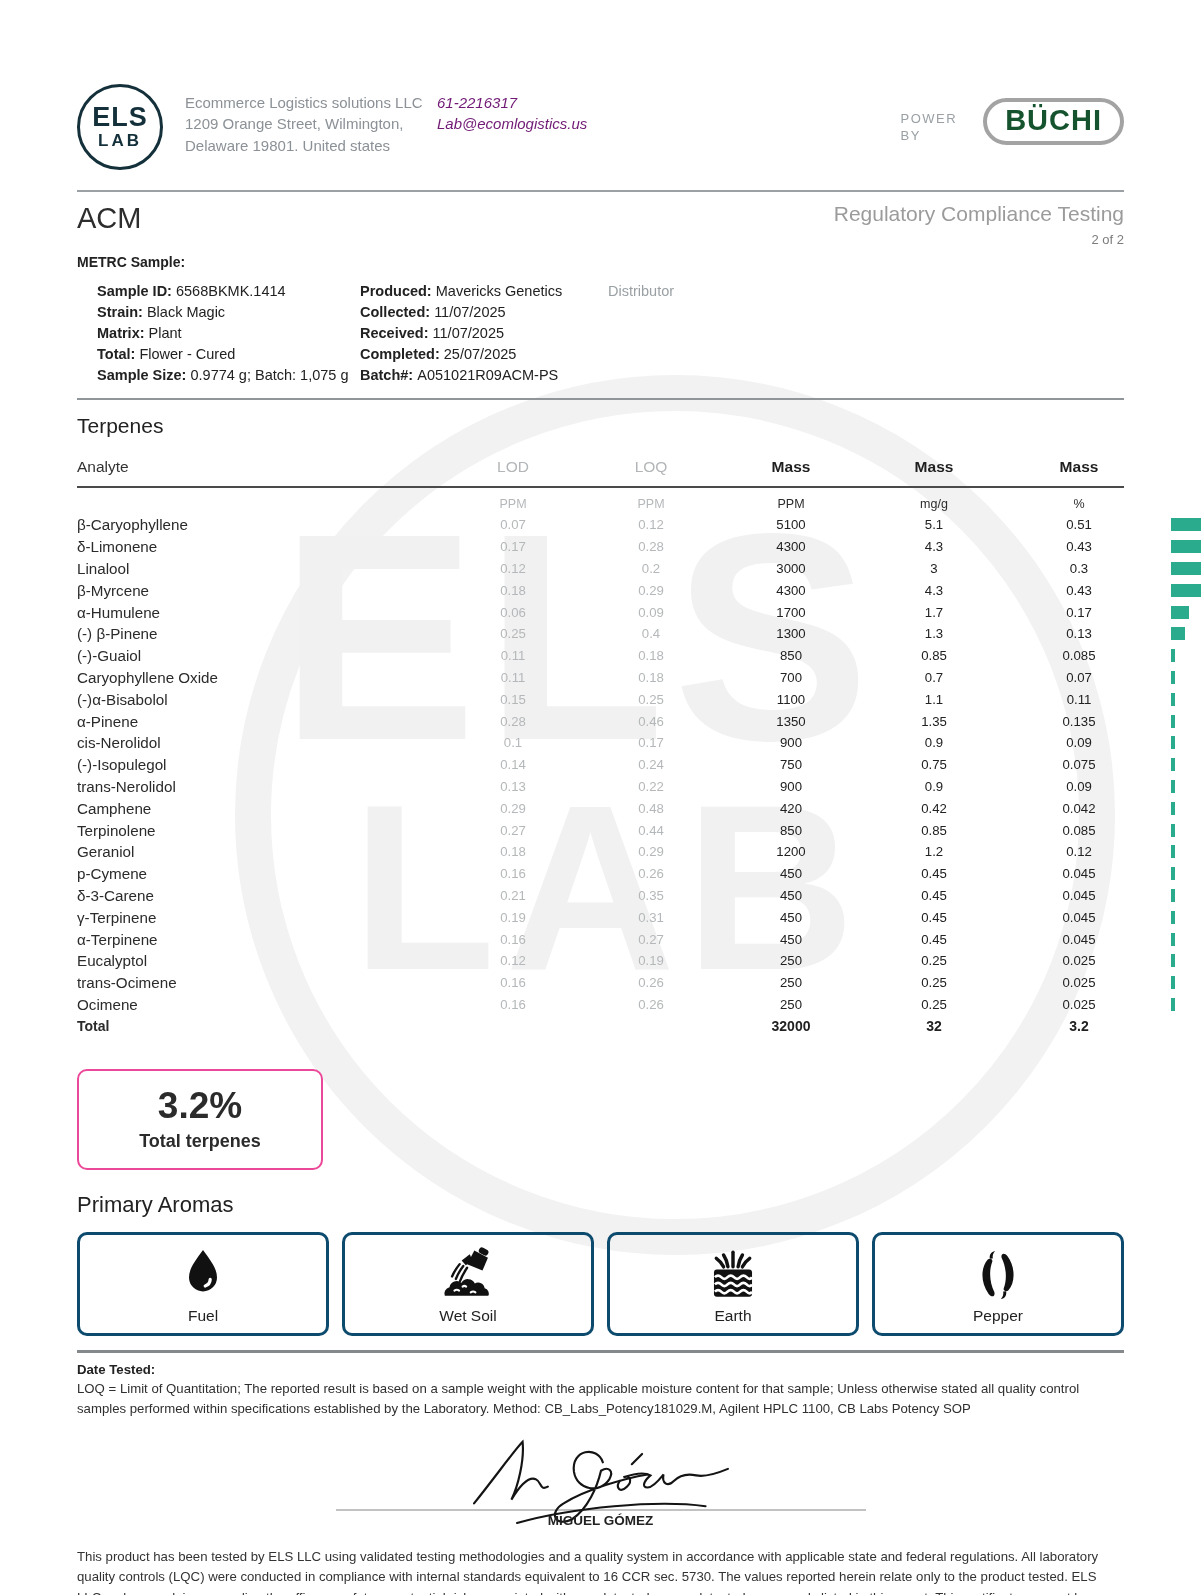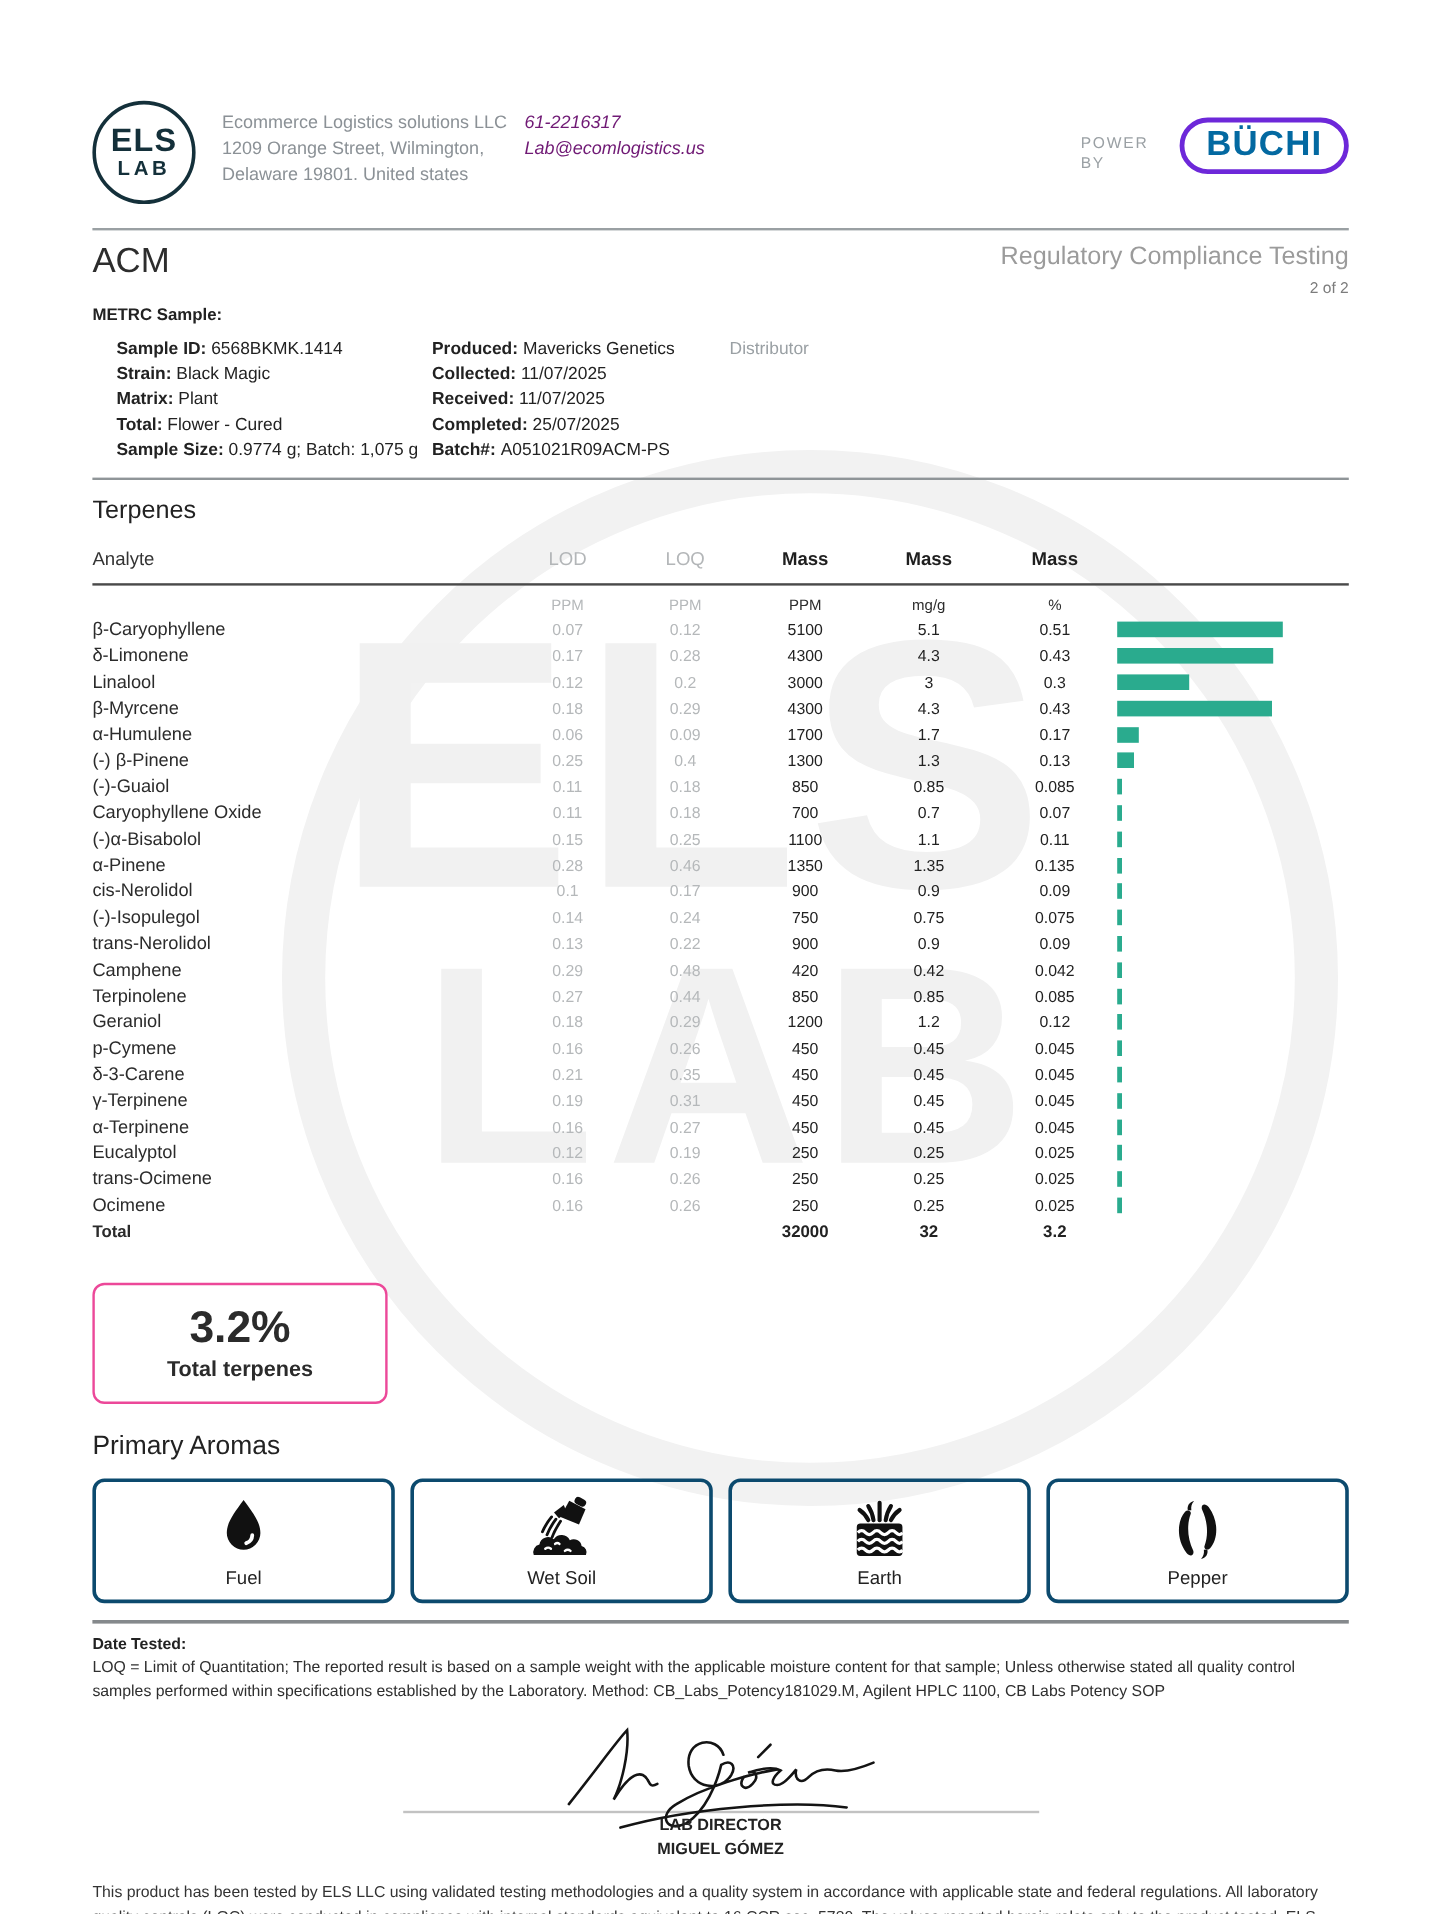--- a/index.html
+++ b/index.html
@@ -19,21 +19,21 @@
   .header { display:flex; align-items:flex-start; padding-top:84px; }
   .logo-circle { width:86px; height:86px; border:3px solid #14303a; border-radius:50%;
                  display:flex; flex-direction:column; align-items:center; justify-content:center;
                  color:#14303a; background:#fff; flex:0 0 auto; }
   .logo-els { font-size:27px; font-weight:800; letter-spacing:1px; line-height:1; }
   .logo-lab { font-size:17px; font-weight:600; letter-spacing:3px; line-height:1.15; }
   .company { margin-left:22px; margin-top:8px; color:#8b9196; font-size:15px; line-height:1.42; width:252px; }
   .contact { margin-left:0px; margin-top:8px; color:#701a75; font-size:15px; line-height:1.42;font-style:italic; }
   .header-right { margin-left:auto; display:flex; align-items:flex-end; margin-top:14px; }
   .powerby { color:#9aa0a4; font-size:13px; letter-spacing:1.5px; white-space:pre-line; line-height:1.3; margin-right:26px; }
-  .buchi { border:4px solid #6d28d9; border-radius:30px; padding:4px 18px 6px 18px; color:#0369a1;
+  .buchi { border:4px solid #a3a3a3; border-radius:30px; padding:4px 18px 6px 18px; color:#14532d;
            font-size:29px; font-weight:800; letter-spacing:1px; line-height:1; }
 
   .hr1 { border:none; border-top:2px solid #9aa0a3; margin-top:20px; }
   .hr2 { border:none; border-top:2px solid #8f9598; margin-top:12px; }
   .hr3 { border:none; border-top:3px solid #85898c; margin-top:14px; }
 
   
   .title-row { display:flex; justify-content:space-between; align-items:flex-start; margin-top:10px; }
   .client { font-size:29px; color:#2d2d2d; font-weight:400; }
   .rct-wrap { text-align:right; }
@@ -45,21 +45,21 @@
   .info { display:flex; margin-top:11px; font-size:14.5px; color:#222; }
   .info-col1 { width:263px;margin-left:20px; }
   .info-col2 { width:248px; }
   .info-col3 { flex:1; }
   .info-line { line-height:21px; white-space:nowrap; }
   .info-line b { font-weight:700; }
   .distributor { color:#9aa0a4; font-size:14.5px; line-height:21px; }
 
   
   .section-title { font-size:21px; color:#222; font-weight:400; margin-top:14px; }
-  .tgrid { display:grid; grid-template-columns:348px 96px 100px 100px 106px 104px 1fr; align-items:center; }
+  .tgrid { display:grid; grid-template-columns:348px 96px 100px 100px 106px 104px 1fr; align-items:center;gap:40px; }
   .thead { margin-top:20px; padding-bottom:10px; border-bottom:2px solid #4a4a4a; }
   .th { font-size:15.5px; color:#333; }
   .th-gray { color:#b3b6b8; text-align:center; }
   .th-mass { font-weight:600; color:#1f1f1f; text-align:center; }
   .units { margin-top:6px; height:20px; }
   .unit { font-size:12.5px; text-align:center; }
   .unit-gray { color:#b5b8ba; }
   .unit-dark { color:#2c2c2c; font-weight:500; }
   .trow { height:21.8px; }
   .c-name { font-size:15.2px; color:#2b2b2b; }
@@ -551,19 +551,18 @@
       <svg class="sig-svg" width="280" height="104" viewBox="0 0 300 104">
         <g fill="none" stroke="#141414" stroke-width="2.3" stroke-linecap="round">
           <path d="M14 76 C 38 46, 58 18, 66 10 C 68 30, 61 58, 54 72 C 63 57, 72 47, 80 50 C 87 53, 84 63, 93 58"></path>
           <path d="M152 32 C 146 14, 118 18, 121 42 C 124 62, 149 66, 159 50 C 164 41, 158 36, 150 41 C 146 58, 136 82, 119 93 C 101 102, 93 86, 110 76 C 134 61, 176 49, 200 45"></path>
           <path d="M170 52 C 165 60, 171 65, 178 58 C 184 52, 181 45, 174 48 C 186 44, 196 42, 203 46 C 196 52, 193 59, 200 59 C 206 59, 213 50, 217 45 C 215 54, 221 59, 228 52 C 234 46, 243 44, 252 46 C 262 48, 274 44, 286 39"></path>
           <path d="M183 34 l 11 -11"></path>
           <path d="M60 97 C 120 80, 210 72, 262 79"></path>
         </g>
       </svg>
       <hr class="sig-line">
-      <div class="sig-role">LAB DIRECTOR</div>
       <div class="sig-name">MIGUEL GÓMEZ</div>
     </div>
 
     <div class="disclaimer">This product has been tested by ELS LLC using validated testing methodologies and a quality system in accordance with applicable state and federal regulations. All laboratory quality controls (LQC) were conducted in compliance with internal standards equivalent to 16 CCR sec. 5730. The values reported herein relate only to the product tested. ELS LLC makes no claims regarding the efficacy, safety, or potential risks associated with any detected or non-detected compounds listed in this report. This certificate may not be reproduced, except in full, without the written authorization of ELS LLC.</div>
   </div>
 </div>
 
 </body></html>

